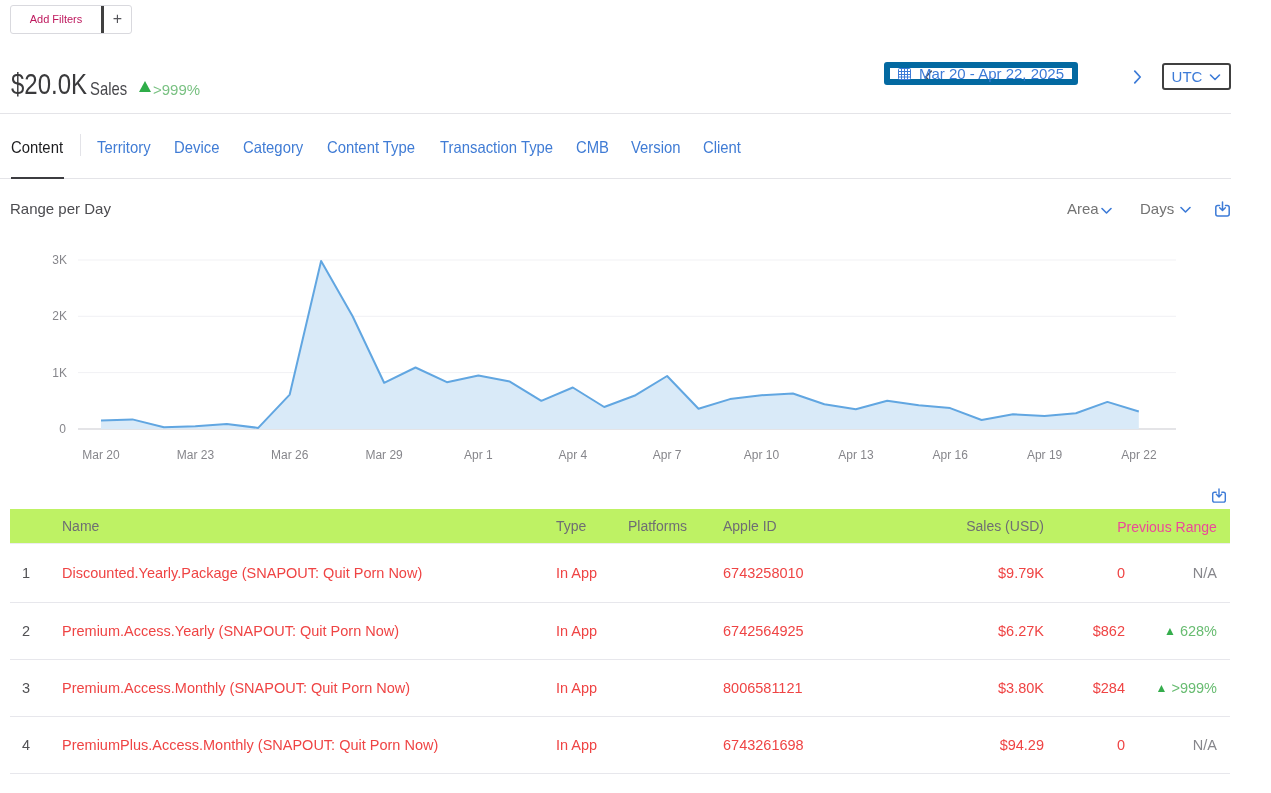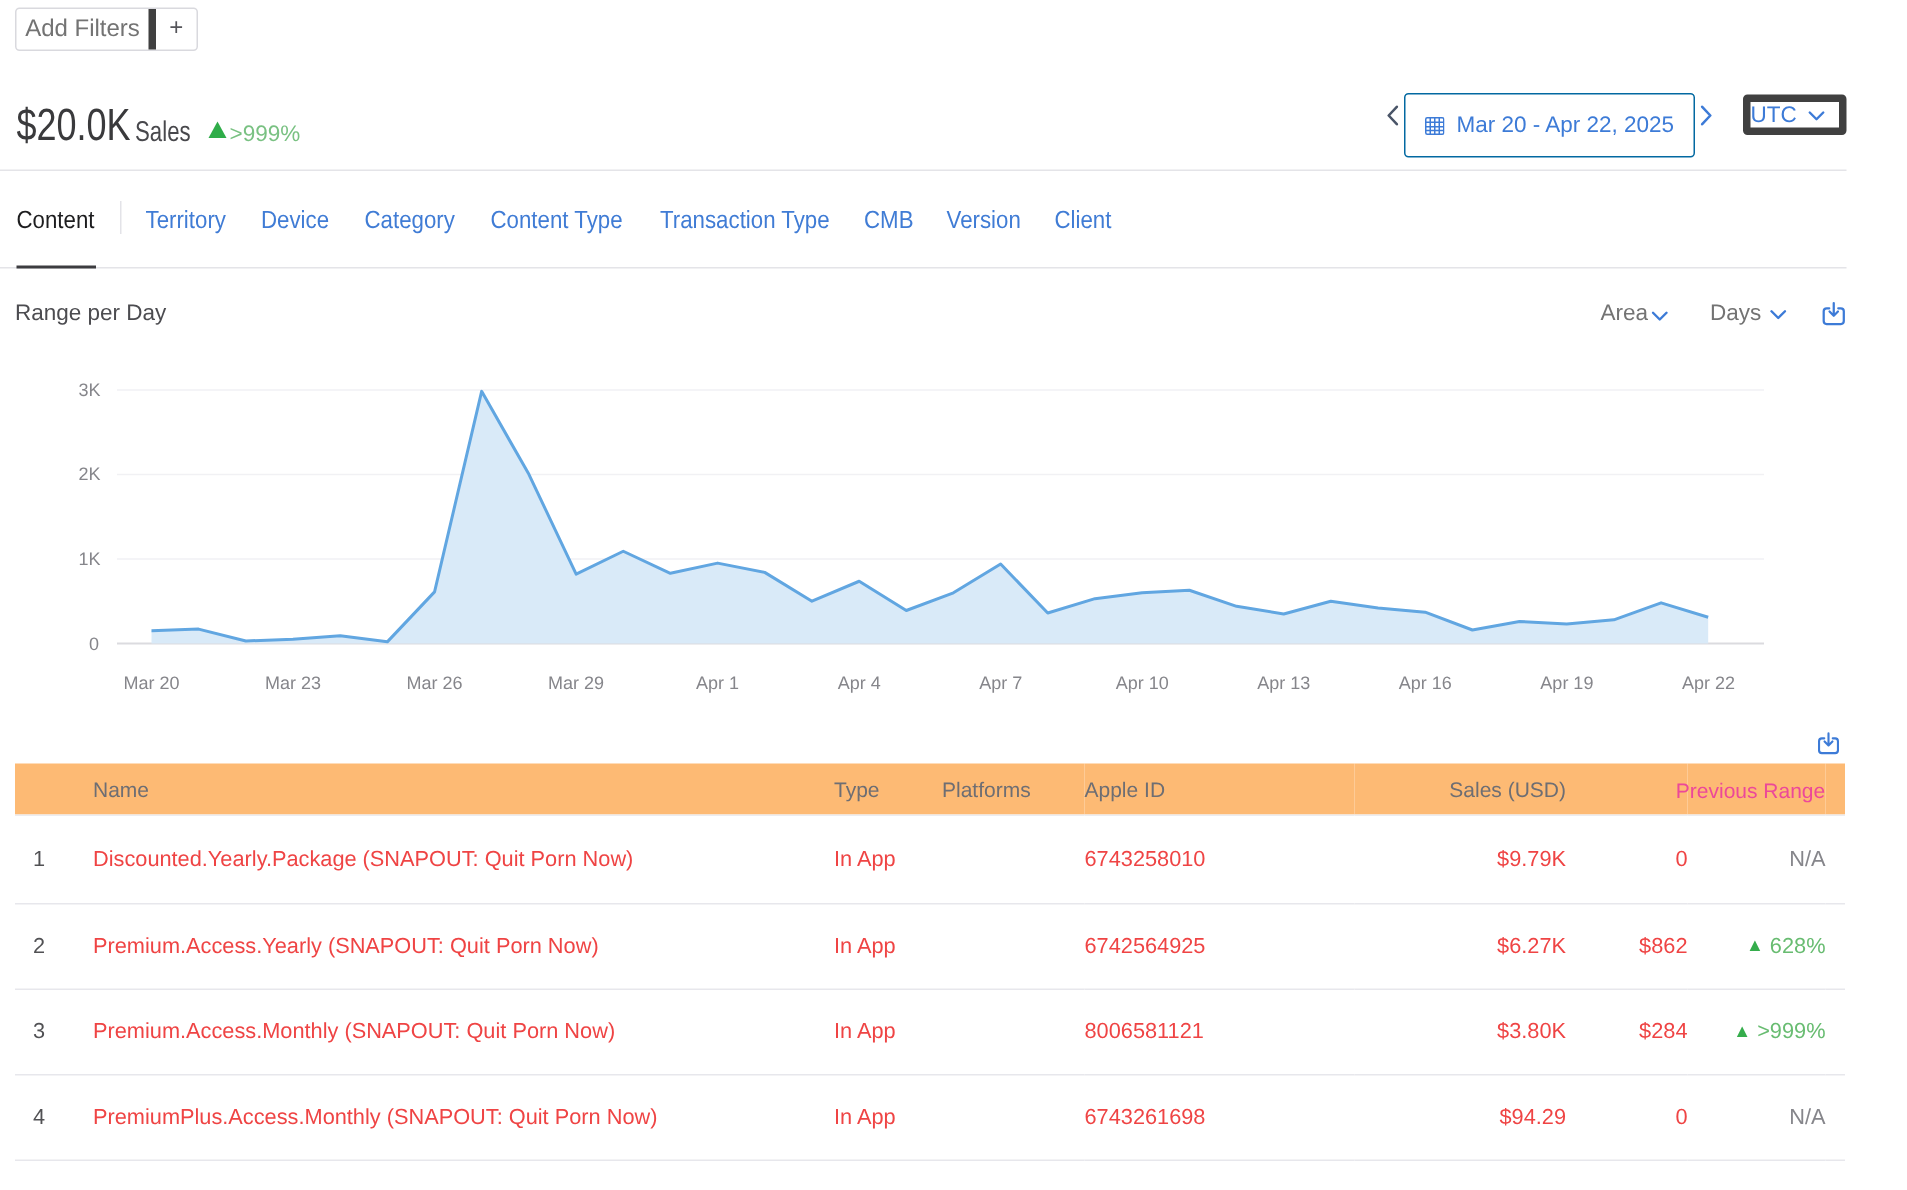--- a/index.html
+++ b/index.html
@@ -3,49 +3,49 @@
 <meta charset="utf-8">
 <style>
 * { margin:0; padding:0; box-sizing:border-box; }
 html,body { width:1271px; height:793px; background:#fff; font-family:"Liberation Sans", sans-serif; }
 #page { position:relative; width:1271px; height:793px; overflow:hidden; }
 .abs { position:absolute; }
 .hline { position:absolute; height:1px; background:#e4e4e8; }
 
 
 #filters { left:10px; top:5px; width:122px; height:29px; border:1px solid #d9d9de; border-radius:3px; display:flex; }
-#filters .af { width:93px; text-align:center; line-height:27px; font-size:16px; color:#737373; border-right:5px solid #404040; }
+#filters .af { width:93px; text-align:center; line-height:27px; font-size:11px; color:#be185d; border-right:3px solid #404040; }
 #filters .plus { flex:1; text-align:center; line-height:26px; font-size:16px; color:#55555a; }
 
 
 .big { left:11px; top:69px; font-size:30px; line-height:30px; color:#3a3a3c; transform:scaleX(0.80); transform-origin:0 0; }
 .lbl { left:90px; top:79px; font-size:19px; line-height:19px; color:#48484c; transform:scaleX(0.78); transform-origin:0 0; }
 .tri { left:139px; top:81px; width:0; height:0; border-left:6px solid transparent; border-right:6px solid transparent; border-bottom:11px solid #2fad49; }
 .pct { left:153px; top:82px; font-size:15px; line-height:15px; color:#79c182; }
 
 
 
-#dateBox { left:936px; top:62px; width:194px; height:43px; border:1px solid #0369a1; border-radius:3px; display:flex; align-items:center; justify-content:center; font-size:15px; color:#3d7bd7; }
-
-#utcBox { left:1162px; top:63px; width:69px; height:27px; border:5px solid #404040; border-radius:3px; display:flex; align-items:center; justify-content:flex-start; font-size:15px; color:#3d7bd7; }
+#dateBox { left:884px; top:62px; width:194px; height:23px; border:6px solid #0369a1; border-radius:3px; display:flex; align-items:center; justify-content:center; font-size:15px; color:#3d7bd7; }
+
+#utcBox { left:1162px; top:63px; width:69px; height:27px; border:2px solid #404040; border-radius:3px; display:flex; align-items:center; justify-content:center; font-size:15px; color:#3d7bd7; }
 
 
 #tabs span { position:absolute; top:139px; font-size:16.5px; color:#407cd5; white-space:nowrap; transform:scaleX(0.9); transform-origin:0 0; line-height:16.5px; }
 #tabs .active { color:#1d1d1f; }
 #tabdiv { left:80px; top:134px; width:1px; height:22px; background:#e3e3e8; }
 #tabline { left:0; top:178px; width:1231px; }
 #tabunder { position:absolute; left:11px; top:177px; width:53px; height:2px; background:#3c3c40; }
 
 
 #chartTitle { left:10px; top:200px; font-size:15px; color:#4c4c50; }
 .ctrl { position:absolute; top:200px; font-size:15px; color:#737373; }
 
 
 #tbl { position:absolute; left:10px; top:509px; width:1220px; border-collapse:collapse; table-layout:fixed; font-size:14.5px; }
-#tbl th { background:#fdba74; font-weight:normal; font-size:14px; color:#6e6e73; height:34px; border-bottom:1px solid #ececef; }
+#tbl th { background:#bef264; font-weight:normal; font-size:14px; color:#6e6e73; height:34px; border-bottom:1px solid #ececef; }
 #tbl td { height:57px; color:#ef4444; border-bottom:1px solid #e7e7ec; }
 #tbl tr.r1 td { height:59px; }
 #tbl .l { text-align:left; }
 #tbl .r { text-align:right; }
 #tbl .num { color:#515154; padding-left:12px; text-align:left; }
 #tbl .na { color:#86868b; }
 #tbl .grn { color:#68bc71; }
 #tbl .grn .tri2 { color:#35ad4c; font-size:12px; vertical-align:0.5px; margin-right:4px; }
 </style>
 </head>

